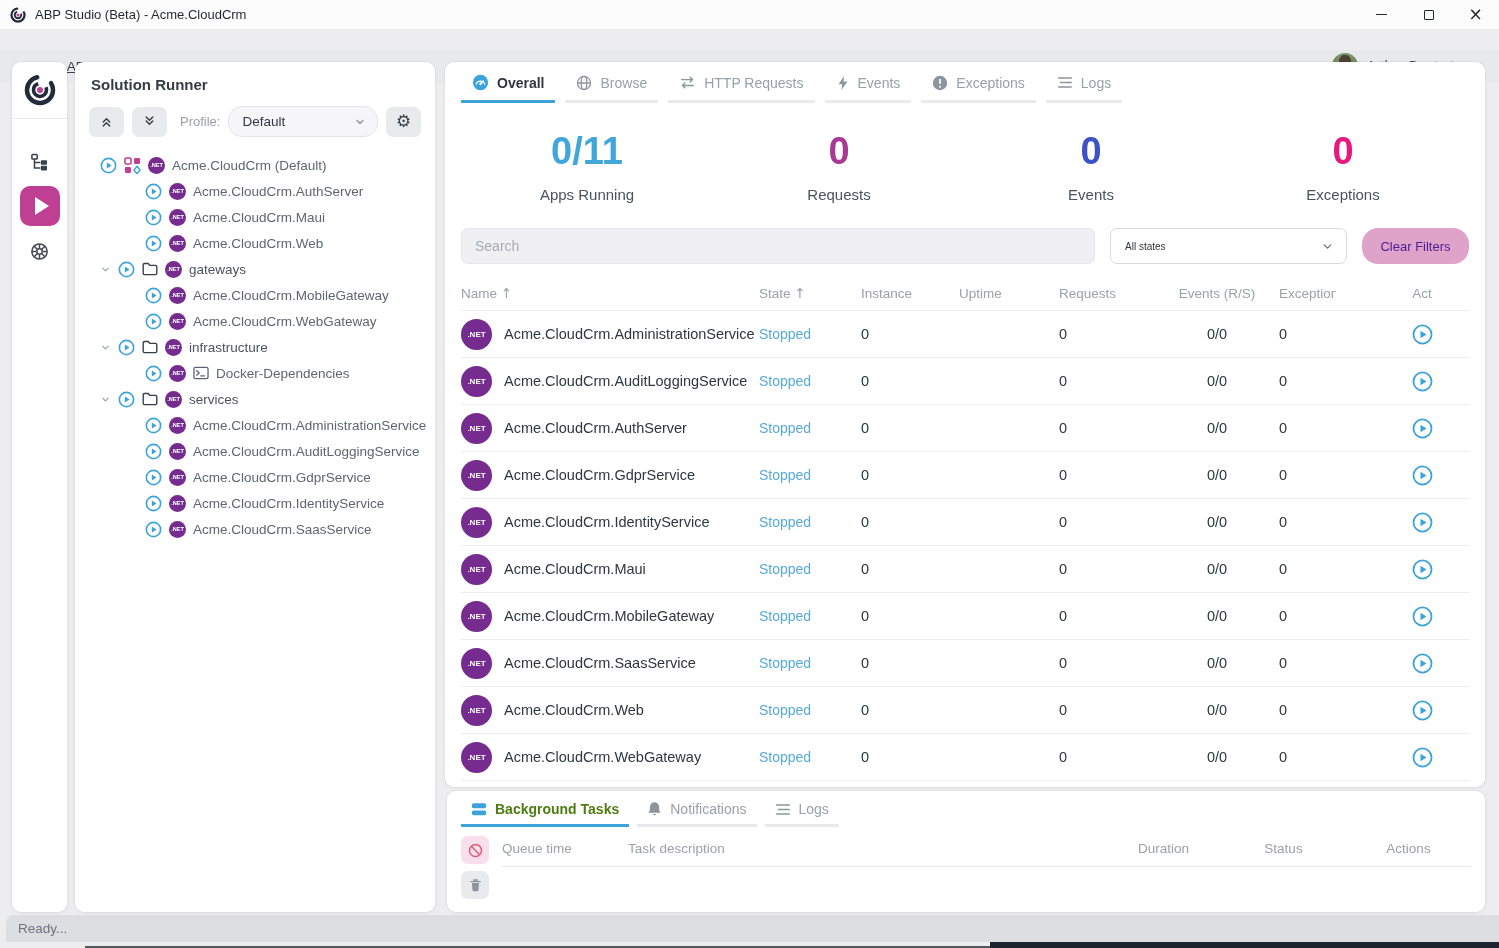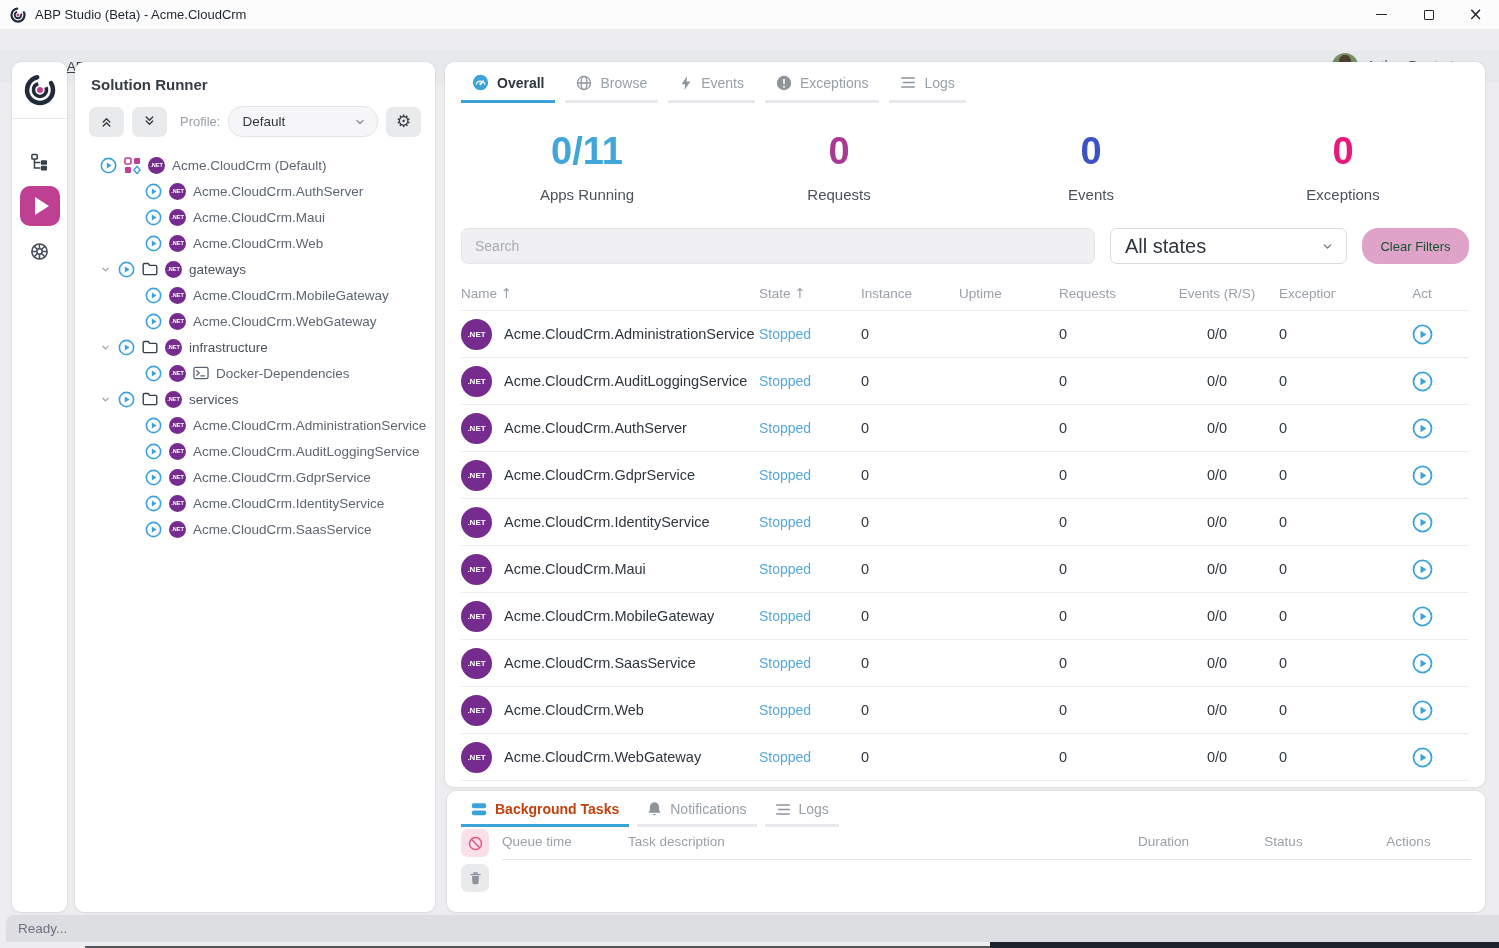--- a/index.html
+++ b/index.html
@@ -87,22 +87,22 @@
   .tab.active { color:#2e363f; font-weight:700; border-bottom-color:#3ba3da; }
 
   .stats { display:flex; margin-top:27px; }
   .stat { flex:1; display:flex; flex-direction:column; align-items:center; gap:13px; }
   .stat-value { font-size:38px; font-weight:700; }
   .stat-label { font-size:15px; color:#4a525c; }
 
   .filter-row { display:flex; gap:15px; margin-top:25px; align-items:center; }
   .search-input { flex:1; height:36px; background:#f0f0f3; border:1px solid #e6e6ea; border-radius:7px; padding:0 13px; font-size:14px; color:#333; outline:none; font-family:"Liberation Sans",sans-serif; }
   .search-input::placeholder { color:#a6acb4; }
-  .state-select { width:237px; height:36px; background:#fff; border:1px solid #d9dade; border-radius:7px; display:flex; align-items:center; justify-content:space-between; padding:0 12px 0 14px; font-size:20px; color:#2e363f; flex:none; }
-  .clear-btn { width:107px; height:36px; background:#dfa2c9; border:none; border-radius:16px; color:#14532d; font-size:13px; flex:none; font-family:"Liberation Sans",sans-serif; }
+  .state-select { width:237px; height:36px; background:#fff; border:1px solid #d9dade; border-radius:7px; display:flex; align-items:center; justify-content:space-between; padding:0 12px 0 14px; font-size:10px; color:#2e363f; flex:none; }
+  .clear-btn { width:107px; height:36px; background:#dfa2c9; border:none; border-radius:16px; color:#4c1d95; font-size:13px; flex:none; font-family:"Liberation Sans",sans-serif; }
 
   .tgrid { display:grid; grid-template-columns: 298px 102px 98px 100px 96px 124px 96px 1fr; }
   .thead { margin-top:21px; padding-bottom:9px; color:#9aa1a9; font-size:13.5px; align-items:center; }
   .clip { display:inline-block; overflow:hidden; white-space:nowrap; vertical-align:bottom; }
   .clip-requests { max-width:59px; }
   .clip-exceptions { max-width:57px; }
   .th-events { text-align:center; }
   .th-act { text-align:center; }
   .sort-arrow { color:#9aa1a9; font-family:"DejaVu Sans",sans-serif; }
   .rows-wrap { border-bottom:1px solid #ededf1; }
@@ -110,22 +110,22 @@
   .cell-name { display:flex; align-items:center; gap:12px; overflow:hidden; white-space:nowrap; }
   .net-badge { width:31px; height:31px; border-radius:50%; background:#762c8e; color:#fff; font-size:8px; font-weight:700; display:flex; align-items:center; justify-content:center; flex:none; }
   .cell-state { color:#57a9d8; font-size:14px; }
   .cell-events { text-align:center; }
   .cell-act { display:flex; justify-content:center; }
 
   
   .bottom { left:447px; top:791px; width:1038px; height:121px; padding:0 14px; overflow:hidden; }
   .btabs { display:flex; }
   .btab { display:flex; align-items:center; gap:8px; padding:10px 10px 7px; font-size:14px; color:#98a0a8; border-bottom:3px solid #e9e9ed; margin-right:8px; white-space:nowrap; }
-  .btab.active { color:#c2410c; font-weight:700; border-bottom-color:#3ba3da; }
-  .bbody { display:flex; gap:13px; margin-top:2px; }
+  .btab.active { color:#4d7c0f; font-weight:700; border-bottom-color:#3ba3da; }
+  .bbody { display:flex; gap:13px; margin-top:9px; }
   .btools { display:flex; flex-direction:column; gap:7px; }
   .sq-btn { width:28px; height:28px; border-radius:7px; display:flex; align-items:center; justify-content:center; }
   .sq-btn.ban { background:#f8dfe9; }
   .sq-btn.trash { background:#e9eaec; }
   .task-table { flex:1; }
   .task-head { display:grid; grid-template-columns: 126px 1fr 115px 125px 125px; font-size:13.5px; color:#9aa1a9; padding:5px 0 10px; border-bottom:1px solid #e7e7ea; }
   .task-head .c { text-align:center; }
 
   
   .statusbar { position:absolute; left:6px; right:0; top:915px; height:27px; background:#dcdee1; border-radius:8px 0 0 0; display:flex; align-items:center; padding-left:12px; font-size:13.5px; color:#6b7380; }
@@ -480,20 +480,26 @@
     </div>
     <div class="tab">
       <svg width="16" height="16" viewBox="0 0 20 20" fill="none" stroke="#8d949c" stroke-width="1.6">
           <circle cx="10" cy="10" r="8.2"></circle>
           <ellipse cx="10" cy="10" rx="3.6" ry="8.2"></ellipse>
           <path d="M2 10h16"></path>
         </svg>
       <span>Browse</span>
     </div>
     <div class="tab">
+      <svg width="17" height="15" viewBox="0 0 20 18" fill="none" stroke="#8d949c" stroke-width="1.7" stroke-linecap="round" stroke-linejoin="round">
+          <path d="M3 5.5h13 M13.2 2.7L16 5.5l-2.8 2.8 M17 12.5H4 M6.8 9.7L4 12.5l2.8 2.8"></path>
+        </svg>
+      <span>HTTP Requests</span>
+    </div>
+    <div class="tab">
       <svg width="14" height="16" viewBox="0 0 14 18">
           <path d="M8.2 1L2 10.4h4.1L5.2 17l6.8-9.8H7.6z" fill="#8d949c"></path>
         </svg>
       <span>Events</span>
     </div>
     <div class="tab">
       <svg width="16" height="16" viewBox="0 0 20 20">
           <circle cx="10" cy="10" r="9" fill="#8d949c"></circle>
           <rect x="9" y="4.6" width="2" height="7" rx="1" fill="#fff"></rect>
           <circle cx="10" cy="14.6" r="1.3" fill="#fff"></circle>

